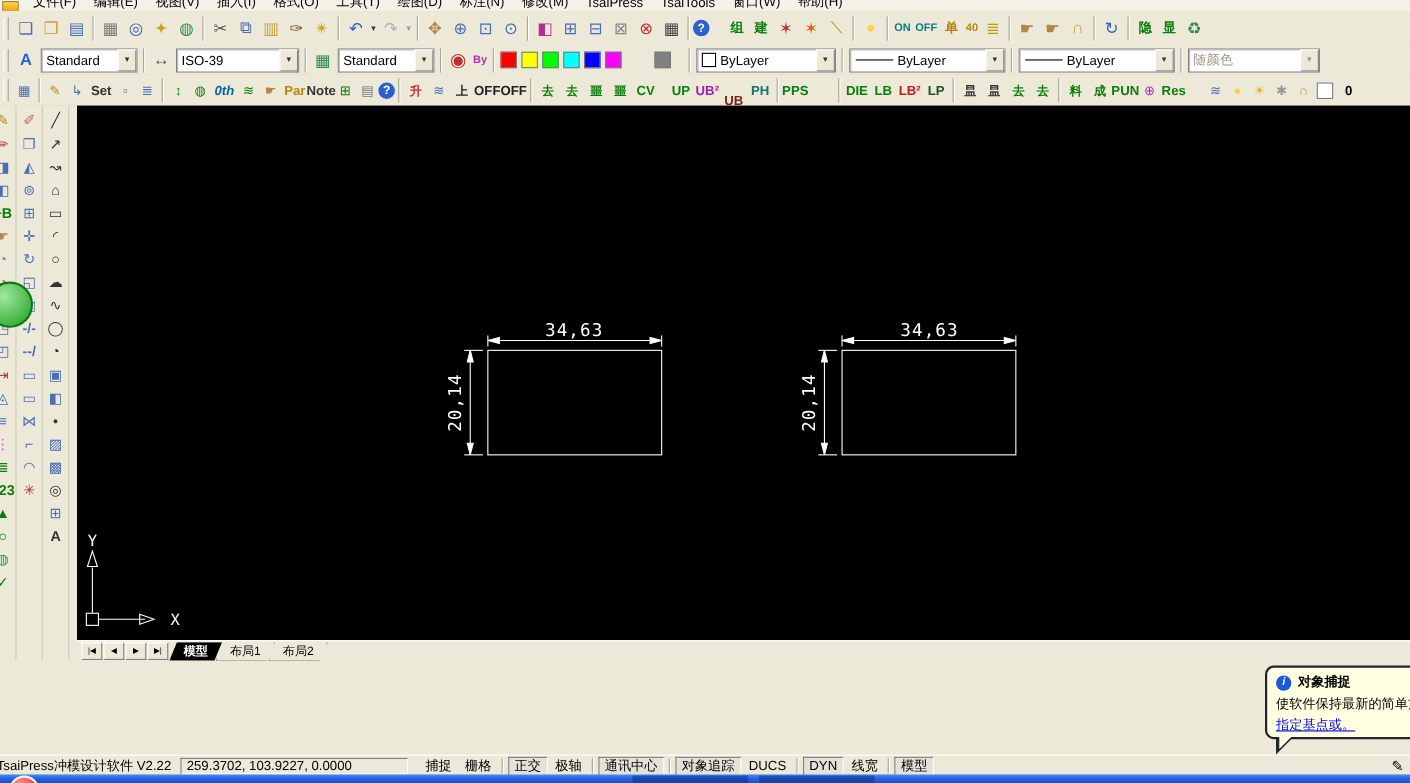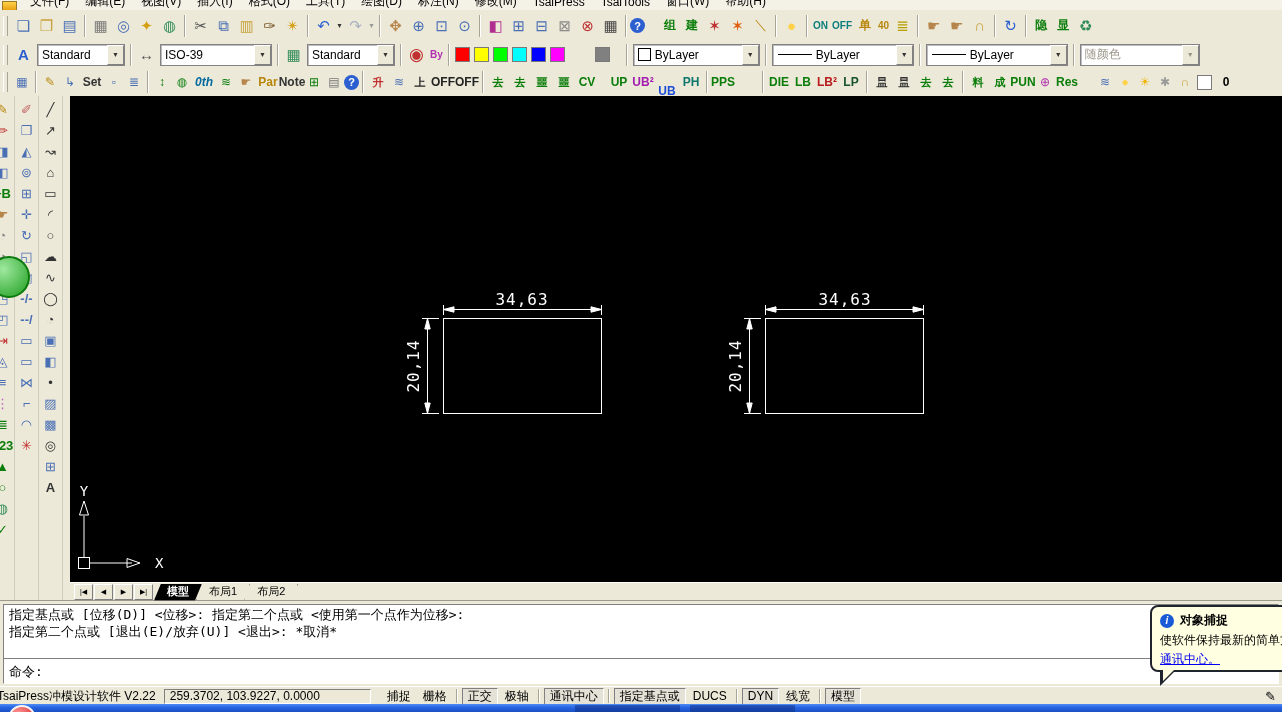--- a/index.html
+++ b/index.html
@@ -249,21 +249,21 @@
         <span class="tsep"></span>
         <span class="tbtn txt" style="color: rgb(10, 125, 10);">去</span>
         <span class="tbtn txt" style="color: rgb(10, 125, 10);">去</span>
         <span class="tbtn txt" style="color: rgb(10, 125, 10);">噩</span>
         <span class="tbtn txt" style="color: rgb(10, 125, 10);">噩</span>
         <span class="tbtn txtsm" style="color: rgb(10, 125, 10);">CV</span>
       </span>
     <span style="display:inline-flex;align-items:center;margin-left:8px">
         <span class="tbtn txtsm" style="color: rgb(10, 125, 10);">UP</span>
         <span class="tbtn txtsm" style="color: #a21caf;">UB²</span>
-        <span class="tbtn txtsm" style="color: #1d4ed8; margin-top: 18px;">UB</span>
+        <span class="tbtn txtsm" style="color: #7f1d1d; margin-top: 18px;">UB</span>
         <span class="tbtn txtsm" style="color: #0f766e;">PH</span>
         <span class="tsep"></span>
         <span class="tbtn txtsm" style="color: rgb(10, 125, 10);">PPS</span>
         <span class="tbtn txtsm" style="color: rgb(10, 125, 10); margin-top: 45px;">PS</span>
         <span class="tsep"></span>
         <span class="tbtn txtsm" style="color: rgb(10, 125, 10);">DIE</span>
         <span class="tbtn txtsm" style="color: rgb(10, 125, 10);">LB</span>
         <span class="tbtn txtsm" style="color: #b91c1c;">LB²</span>
         <span class="tbtn txtsm" style="color: #14532d;">LP</span>
         <span class="tsep"></span>
@@ -416,41 +416,34 @@
         <span class="navbtn">▶</span>
         <span class="navbtn">▶|</span>
       </span>
     <span class="tabs">
         <span class="tab active">模型</span>
         <span class="tab">布局1</span>
         <span class="tab">布局2</span>
       </span>
   </div>
 
-  <div id="cmd">
-    <div class="cmdhist">
-      <div>指定基点或 [位移(D)] &lt;位移&gt;:  指定第二个点或 &lt;使用第一个点作为位移&gt;:</div>
-      <div>指定第二个点或 [退出(E)/放弃(U)] &lt;退出&gt;:  *取消*</div>
-    </div>
-    <div class="cmdline">命令:</div>
-  </div>
 
   <div id="status">
     <span class="apptitle">TsaiPress冲模设计软件 V2.22</span>
     <span class="coords">259.3702, 103.9227, 0.0000</span>
     <span style="display:inline-flex;align-items:center">
         <span class="statusbtn">捕捉</span>
         <span class="statusbtn">栅格</span>
         <span class="tsep"></span>
         <span class="statusbtn pressed">正交</span>
         <span class="statusbtn">极轴</span>
         <span class="tsep"></span>
         <span class="statusbtn pressed">通讯中心</span>
         <span class="tsep"></span>
-        <span class="statusbtn pressed">指定基点或</span>
+        <span class="statusbtn pressed">对象追踪</span>
         <span class="statusbtn">DUCS</span>
         <span class="tsep"></span>
         <span class="statusbtn pressed">DYN</span>
         <span class="statusbtn">线宽</span>
         <span class="tsep"></span>
         <span class="statusbtn pressed">模型</span>
       </span>
     <span class="pencil">✎</span>
   </div>
 
@@ -460,16 +453,16 @@
   <div class="tlogo"></div>
 
   <div class="tailb"></div>
   <div class="tailf"></div>
   <div id="balloon">
     <div class="balloon-title">
       <span class="ico-info">i</span>
       <span>对象捕捉</span>
     </div>
     <div class="balloon-body">使软件保持最新的简单方</div>
-    <a class="balloon-link">通讯中心。</a>
+    <a class="balloon-link">指定基点或。</a>
   </div>
 
 </div>
 
 </body></html>

